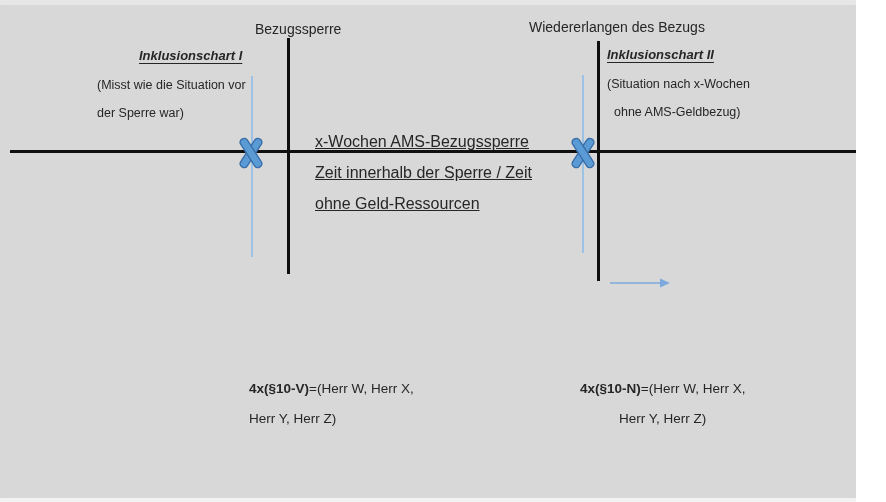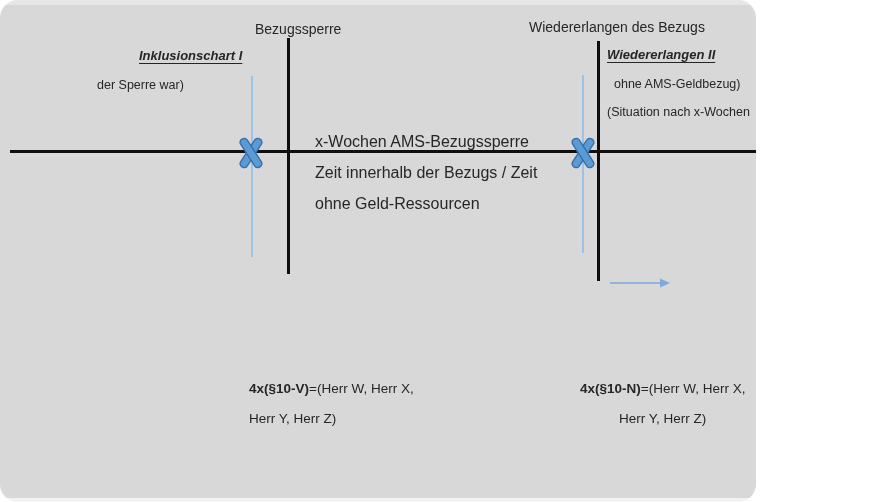--- a/index.html
+++ b/index.html
@@ -9,37 +9,37 @@
     --marker-fill:#5b9bd5;
     --marker-stroke:#3a6ea8;
     --thin-line:#9cc3e6;
     --arrow:#7caade;
   }
   *{margin:0;padding:0;box-sizing:border-box;}
   html,body{background:#ffffff;}
   body{font-family:"Liberation Sans", sans-serif;color:var(--text);}
   .canvas{
     position:relative;
-    width:756px;height:502px;
+    width:856px;height:502px;
     overflow:hidden;
-    border-radius:18px;
+    border-radius:1px;
     background:
       linear-gradient(180deg,#e6e6e6 0 5px,rgba(0,0,0,0) 5px),
       linear-gradient(0deg,#f2f2f2 0 4px,rgba(0,0,0,0) 4px),
       linear-gradient(90deg,rgba(0,0,0,0) 0 866px,#e3e3e3 866px),
       var(--background);
   }
   .hline{position:absolute;background:var(--line);height:2.5px;}
   .vline{position:absolute;background:var(--line);width:2.5px;}
   .thinline{position:absolute;background:var(--thin-line);width:1.5px;}
   .txt{position:absolute;white-space:nowrap;}
   .event-label{font-size:14px;line-height:20px;}
   .chart-title{font-size:13px;line-height:20px;font-weight:bold;text-decoration:underline;text-underline-offset:3px;font-style:italic;}
   .chart-note{font-size:12.5px;line-height:28px;}
-  .center-caption{font-size:16px;line-height:31px;}
+  .center-caption{font-size:16px;line-height:31px;text-decoration:underline;}
   .optional-note{font-size:14px;line-height:29px;}
   .formula{font-size:13.5px;line-height:30px;margin-left:6px;}
   .b{font-weight:bold;}
   .marker{position:absolute;}
   .arrow{position:absolute;}
 </style>
 </head>
 <body>
 
 <div class="canvas">
@@ -68,32 +68,33 @@
   <svg class="arrow" style="left:610px;top:276px;" width="62" height="14" viewBox="0 0 62 14">
     <line x1="0" y1="7" x2="51" y2="7" style="stroke:var(--arrow);" stroke-width="1.6"></line>
     <polygon points="50,2.5 60,7 50,11.5" style="fill:var(--arrow);"></polygon>
   </svg>
 
   <div class="txt event-label" style="left:255px;top:19px;">Bezugssperre</div>
   <div class="txt event-label" style="left:529px;top:17px;">Wiedererlangen des Bezugs</div>
 
   <div class="txt chart-title" style="left:139px;top:46px;">Inklusionschart I</div>
   <div class="txt chart-note" style="left:97px;top:71px;">
+    <div>(Misst wie die Situation vor</div>
     <div>der Sperre war)</div>
   </div>
 
-  <div class="txt chart-title" style="left:607px;top:45px;">Wiedererlangen II</div>
+  <div class="txt chart-title" style="left:607px;top:45px;">Inklusionschart II</div>
   <div class="txt chart-note" style="left:607px;top:70px;">
+    <div>(Situation nach x-Wochen</div>
     <div style="margin-left:7px;">ohne AMS-Geldbezug)</div>
-    <div>(Situation nach x-Wochen</div>
   </div>
 
   <div class="txt center-caption" style="left:315px;top:126px;">
     <div>x-Wochen AMS-Bezugssperre</div>
-    <div>Zeit innerhalb der Bezugs / Zeit</div>
+    <div>Zeit innerhalb der Sperre / Zeit</div>
     <div>ohne Geld-Ressourcen</div>
   </div>
 
 
   <div class="txt formula" style="left:243px;top:374px;">
     <div><span class="b">4x(§10-V)</span><span>=(Herr W, Herr X,</span></div>
     <div>Herr Y, Herr Z)</div>
   </div>
 
   <div class="txt formula" style="left:574px;top:374px;text-align:center;">

